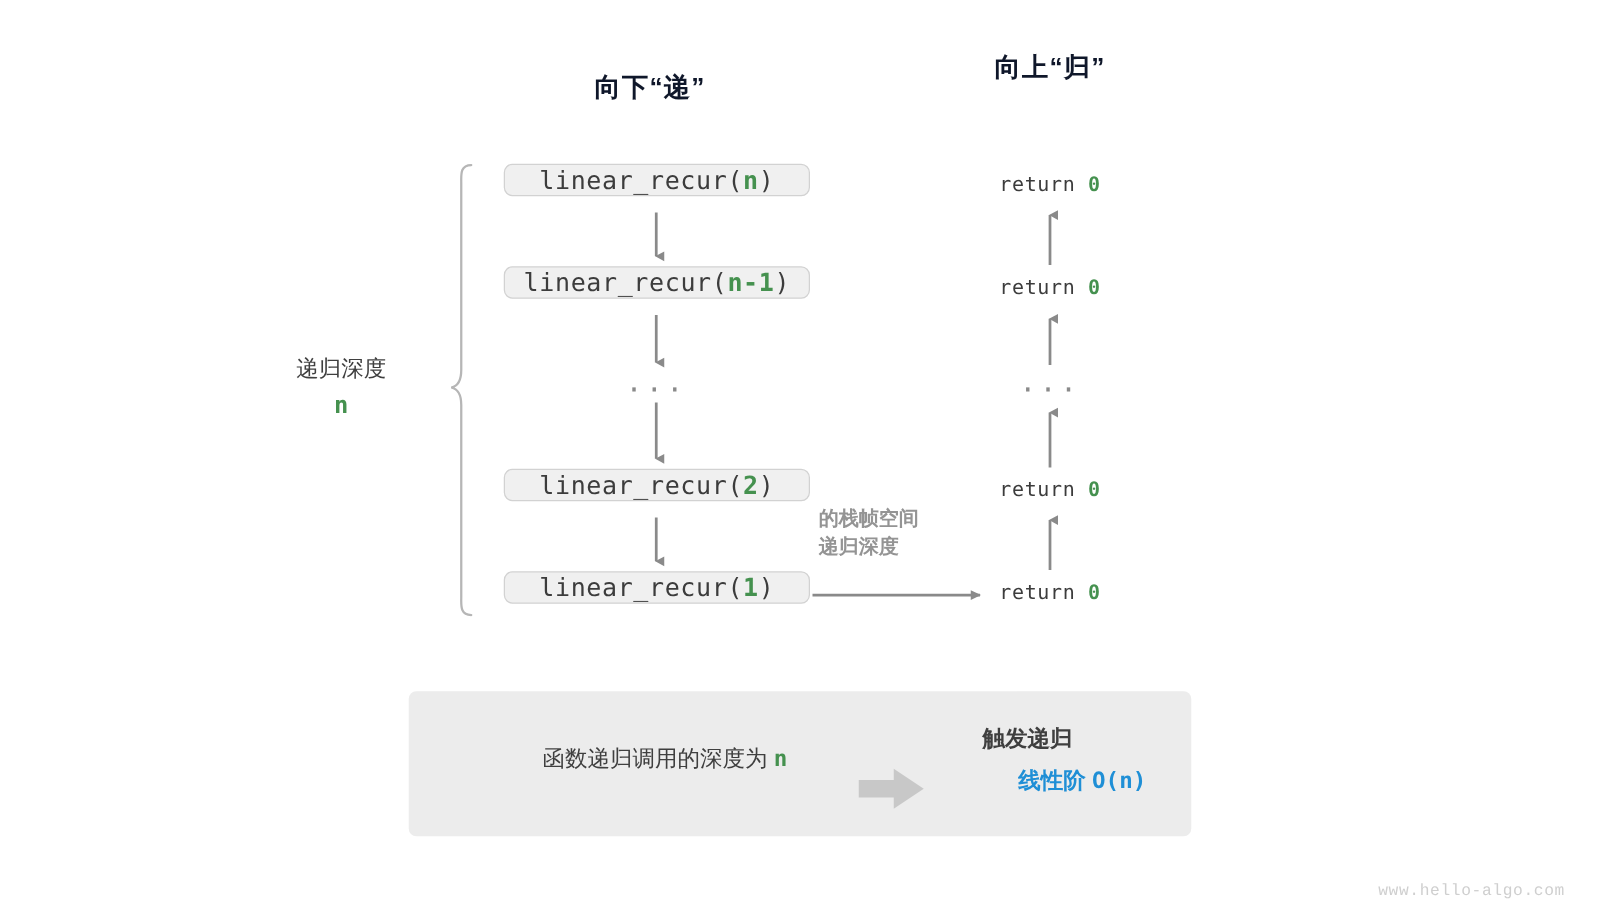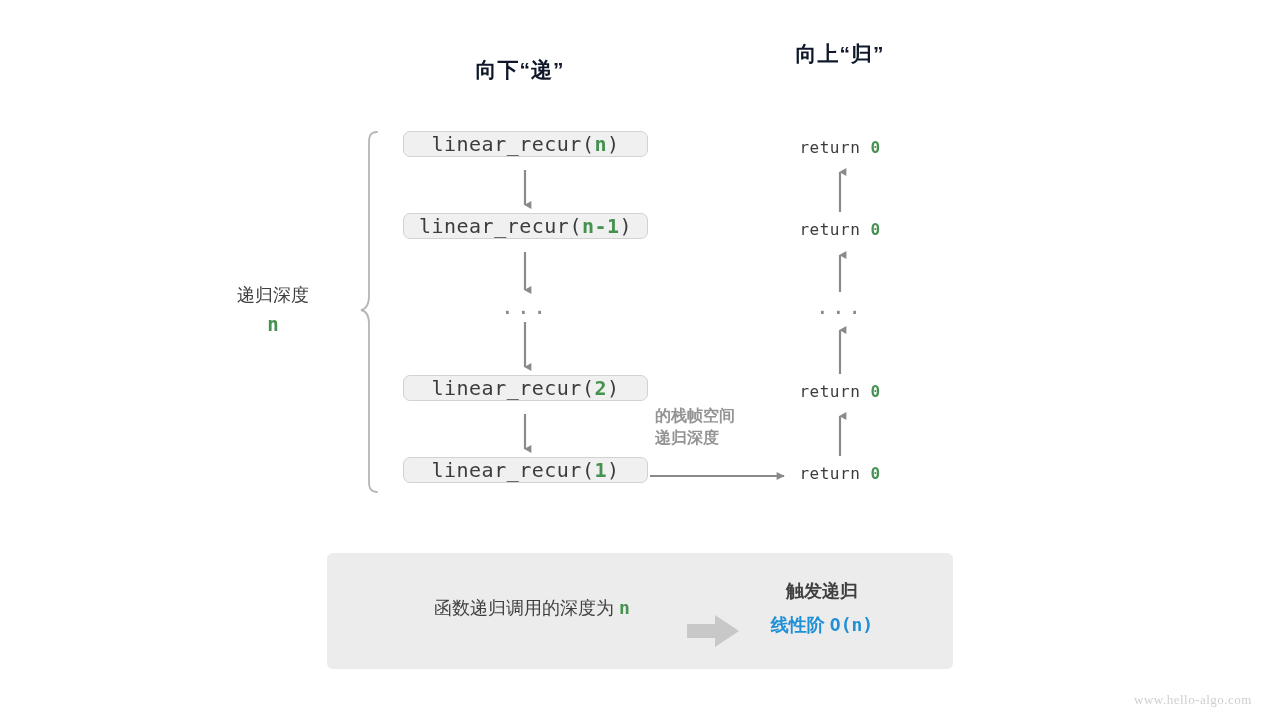--- a/index.html
+++ b/index.html
@@ -158,31 +158,32 @@
     display: block;
     font-size: 18px;
     font-weight: bold;
     color: #3f3f3f;
   }
   #summary-right .value {
     display: block;
     font-size: 18px;
     font-weight: bold;
     color: #1f8fd6;
+    text-align: right;
   }
   #summary-right .value .mono {
     font-family: "DejaVu Sans Mono", "Liberation Mono", monospace;
   }
 
   
   #watermark {
     position: absolute;
     right: 28px;
-    bottom: 12px;
-    font-family: Liberation Serif, serif;
+    bottom: 0;
+    font-family: Liberation Mono, monospace;
     font-size: 13px;
     color: #cfcfcf;
     letter-spacing: 0.5px;
     white-space: nowrap;
   }
 
   svg.overlay {
     position: absolute;
     left: 0;
     top: 0;

